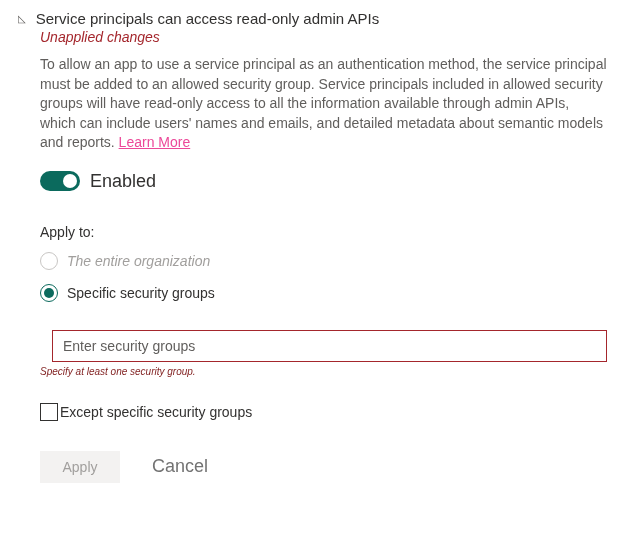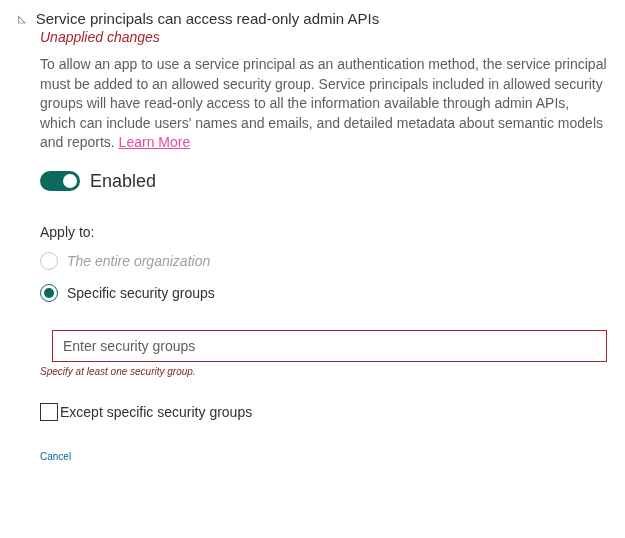--- a/index.html
+++ b/index.html
@@ -178,23 +178,23 @@
       background: #f3f2f1;
       border: none;
       color: #a19f9d;
       font-size: 14px;
       font-family: inherit;
       cursor: default;
     }
     .btn-cancel {
       background: none;
       border: none;
-      font-size: 10px;
+      font-size: 18px;
       font-family: inherit;
-      color: #0369a1;
+      color: #737373;
       cursor: pointer;
     }
   </style>
 </head>
 <body>
 
 <div class="header-row">
   <span class="expand-icon">◿</span>
   <span class="title">Service principals can access read-only admin APIs</span>
 </div>
@@ -229,15 +229,16 @@
   <input type="text" class="text-input" placeholder="Enter security groups" style="">
 
   <div class="validation-msg">Specify at least one security group.</div>
 
   <div class="checkbox-row">
     <div class="checkbox"></div>
     <span class="checkbox-label">Except specific security groups</span>
   </div>
 
   <div class="button-row">
+    <button class="btn-apply" disabled="">Apply</button>
     <button class="btn-cancel">Cancel</button>
   </div>
 </div>
 
 </body></html>

